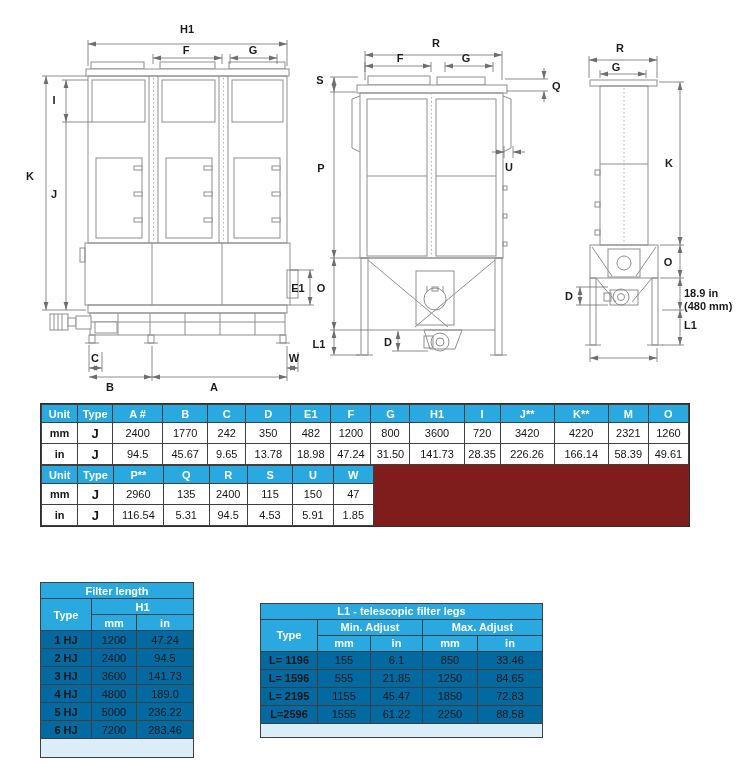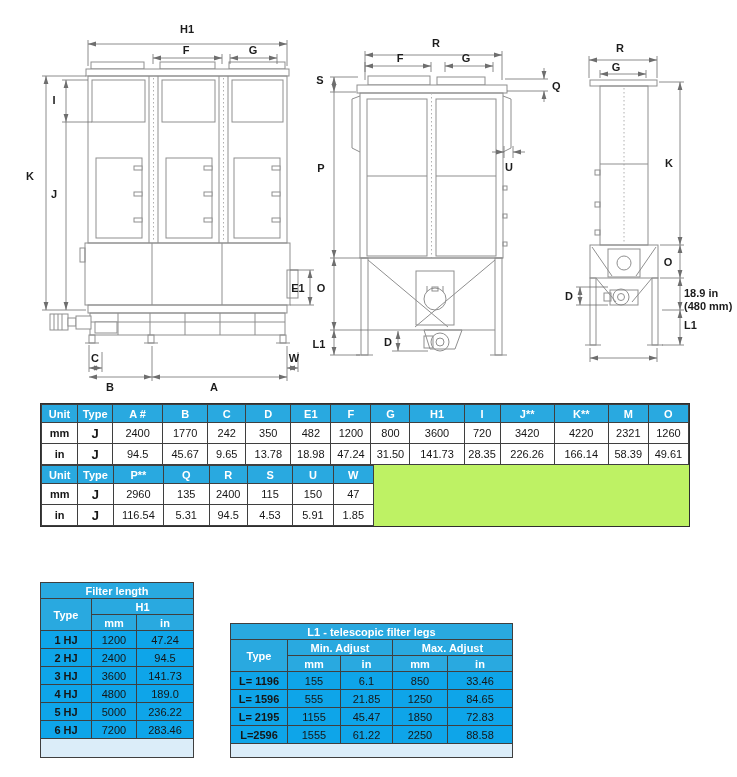--- a/index.html
+++ b/index.html
@@ -8,38 +8,38 @@
 
   
   .draw { display:block; }
   .s    { stroke:#8f8f8f; stroke-width:1; fill:none; }
   .sf   { stroke:#8f8f8f; stroke-width:1; fill:#ffffff; }
   .dot  { stroke:#b0b0b0; stroke-width:1; fill:none; stroke-dasharray:1.5 2.5; }
   .d    { stroke:#6e6e6e; stroke-width:0.8; fill:none; }
   .lbl  { font:bold 11px "Liberation Sans", sans-serif; fill:#1c1c1c; }
 
   
-  .dimwrap { position:absolute; left:40px; top:403px; width:648px; border:1.5px solid #2e2e2e; background:#bef264; }
+  .dimwrap { position:absolute; left:40px; top:403px; width:648px; border:1.5px solid #2e2e2e; background:#7f1d1d; }
   table.dim { border-collapse:collapse; table-layout:fixed; }
   .dim th, .dim td { border:1px solid #3f3f3f; text-align:center; padding:0 1px; overflow:hidden; white-space:nowrap; }
   .dim th { background:#29A9E0; color:#fff; font-size:11px; font-weight:bold; height:17px; }
   .dim td { font-size:11px; color:#161616; height:20px; background:#fff; }
   .dim td.unit { font-weight:bold; }
   .dim td.typ  { font-weight:bold; font-size:13px; }
   .p1 { width:100%; }
   .p2 { width:333px; }
   .footnote { background:#DBEDF9; border-top:1px solid #3f3f3f; font-size:11px; color:#111;
               text-align:left; padding:4px 0 4px 7px; }
 
   
-  .bottomrow { position:absolute; left:40px; top:582px; display:flex; align-items:flex-end; gap:36px; }
+  .bottomrow { position:absolute; left:40px; top:582px; display:flex; align-items:center; gap:66px; }
   table.bt { border-collapse:collapse; background:#fff; }
   .bt th, .bt td { border:1px solid #3f3f3f; font-size:11px; text-align:center; padding:0 2px; }
   .bt th { background:#29A9E0; color:#fff; font-weight:bold; height:15px; }
-  .bt td { height:17px; color:#161616; background:#0ea5e9; }
+  .bt td { height:17px; color:#161616; background:#0369a1; }
   .bt td.typecell { font-weight:bold; }
   .bt td.blank { background:#DBEDF9; height:18px; }
 </style>
 </head>
 <body>
 
 <div class="page">
 
   <svg class="draw" width="737" height="396" viewBox="0 0 737 396">
     <defs>

